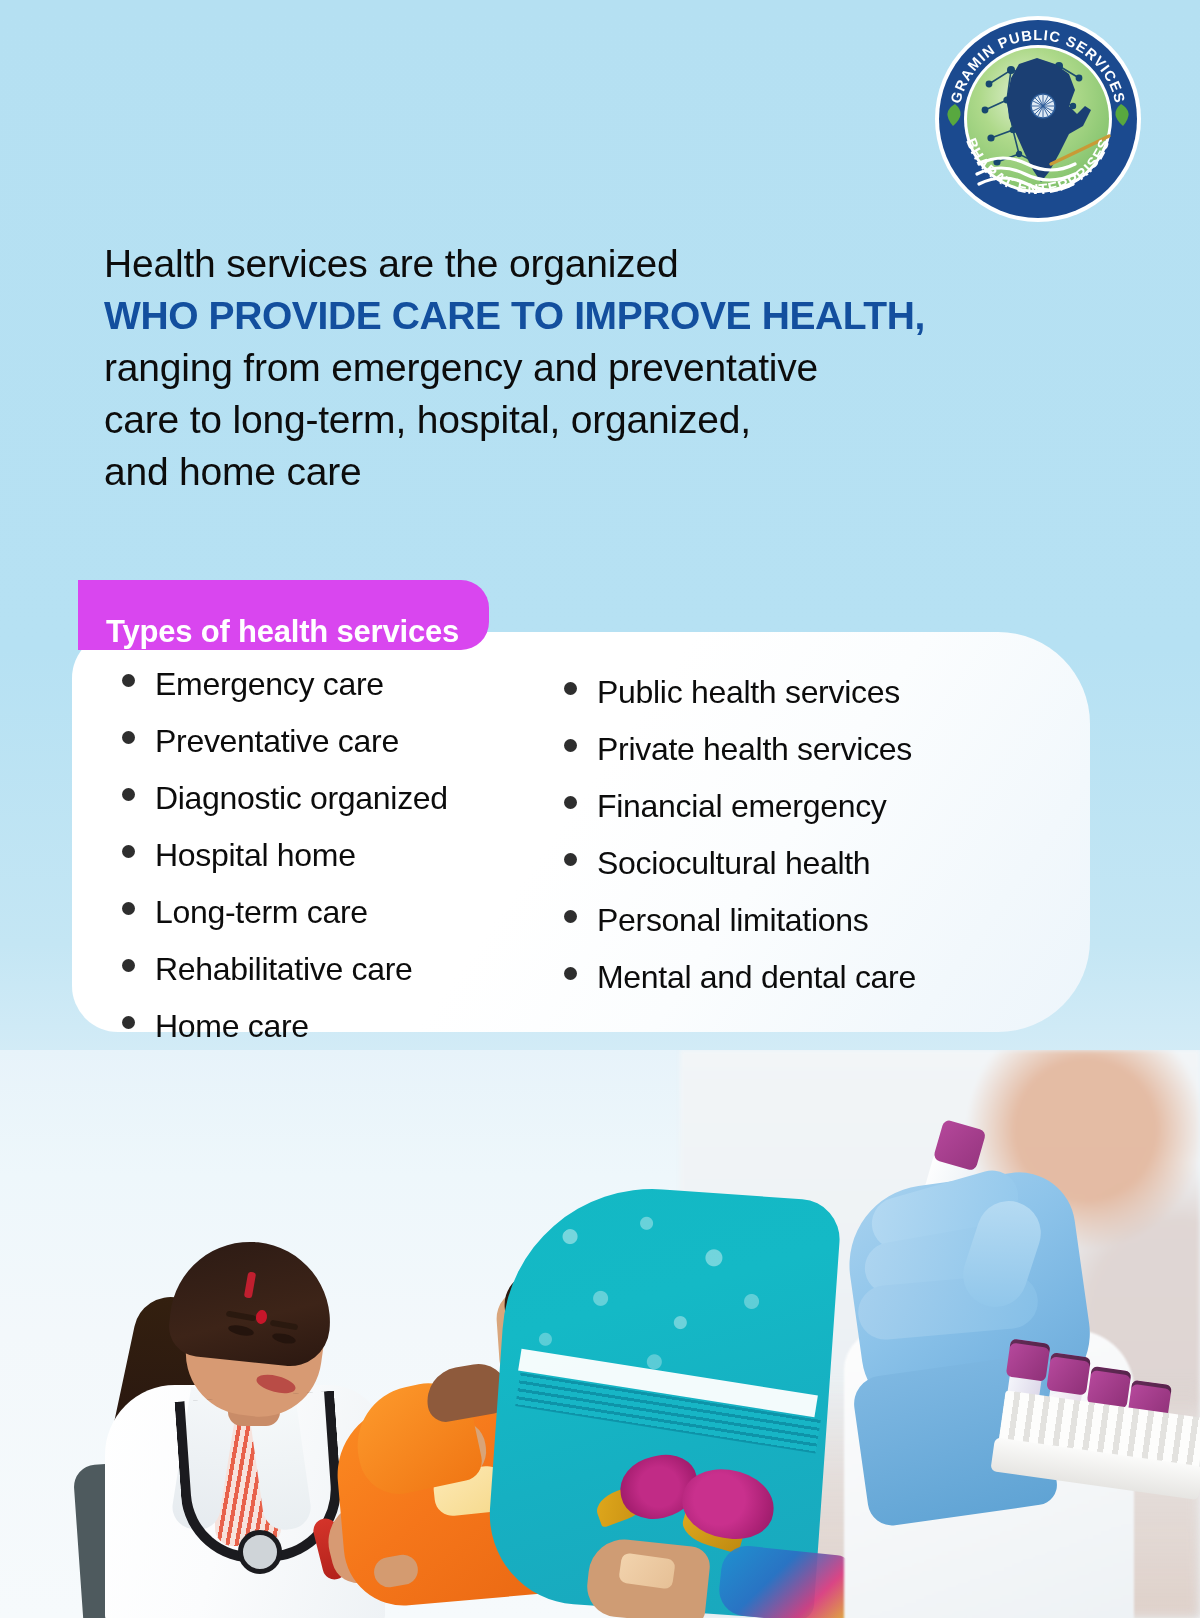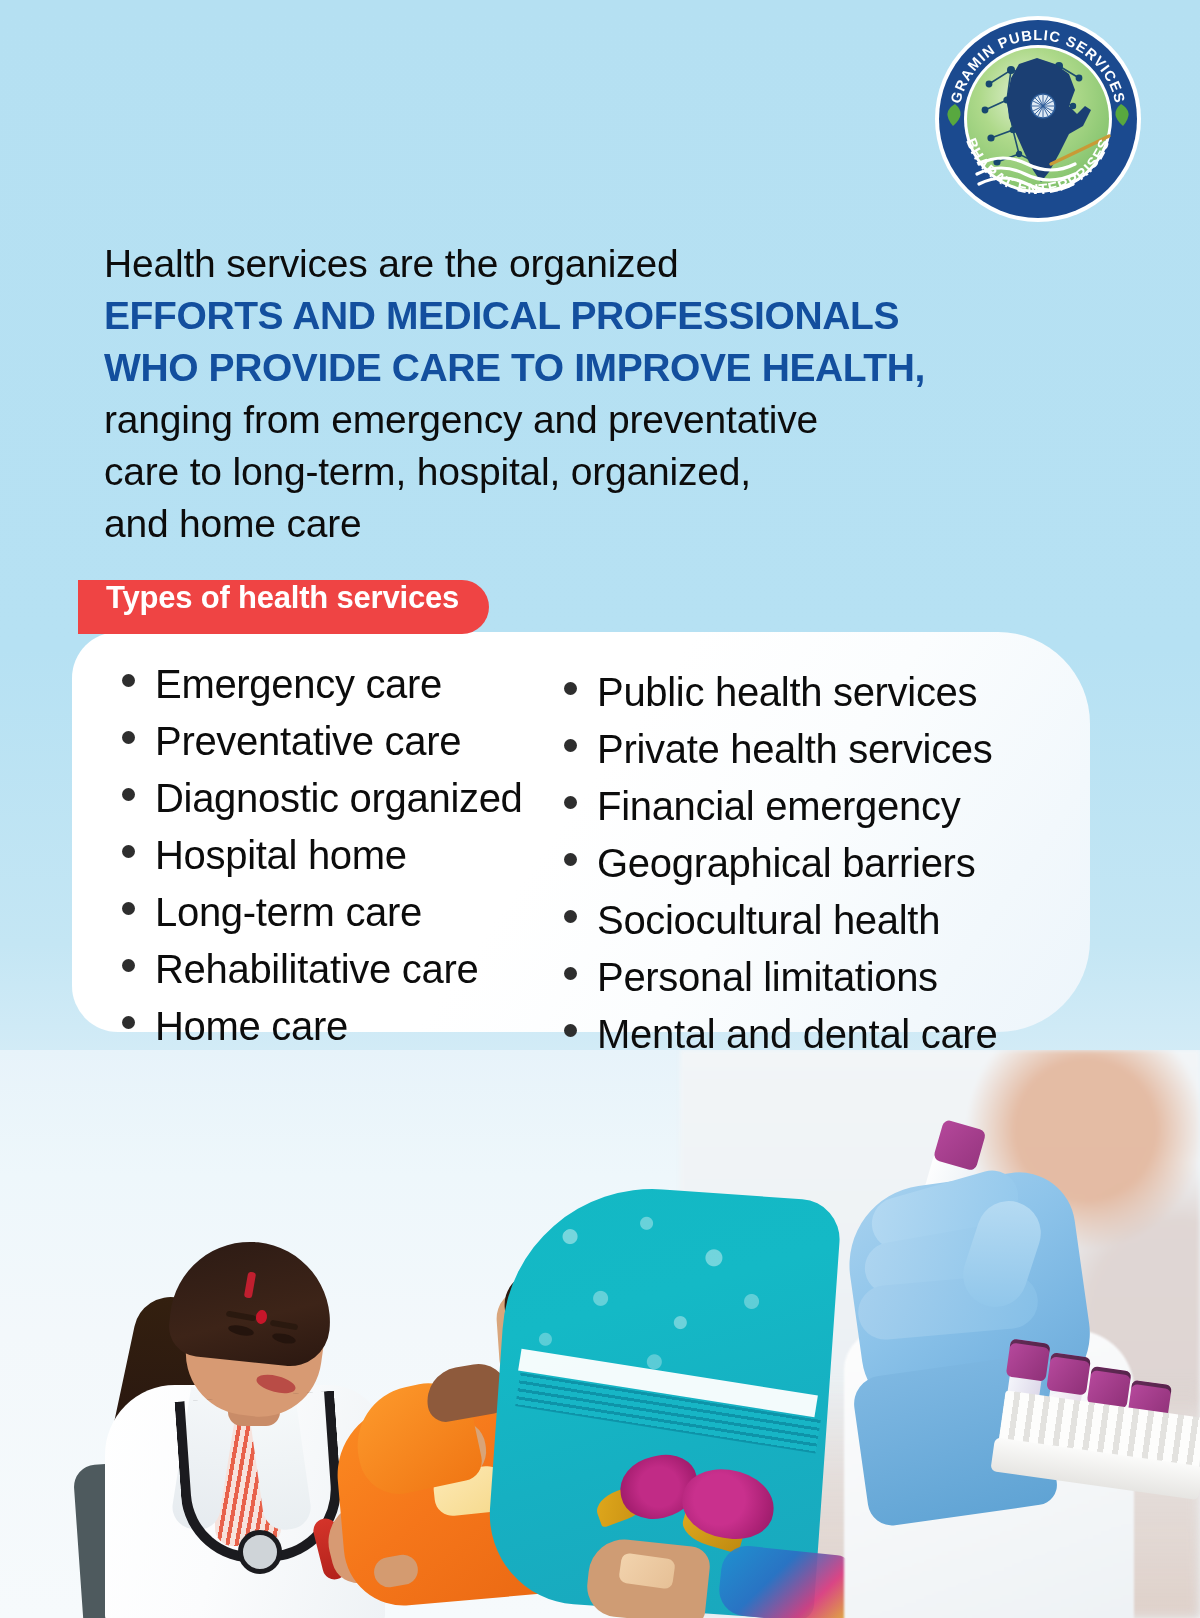--- a/index.html
+++ b/index.html
@@ -28,23 +28,23 @@
   .h-line{
     font-size:39px;line-height:52px;color:#0c0c0c;
     letter-spacing:-0.2px;font-weight:400;white-space:nowrap;
   }
   .h-line.em{
     color:#134f9e;font-weight:700;letter-spacing:-0.4px;
   }
 
   
   .banner{
-    position:absolute;left:78px;top:580px;height:54px;
-    background:#ef4444;border-radius:0 28px 28px 0;
-    display:flex;align-items:flex-start;padding:0 30px 0 28px;
+    position:absolute;left:78px;top:580px;height:70px;
+    background:#d946ef;border-radius:0 28px 28px 0;
+    display:flex;align-items:flex-end;padding:0 30px 0 28px;
     z-index:5;
   }
   .banner-text{
     color:#ffffff;font-size:31px;font-weight:700;letter-spacing:-0.2px;white-space:nowrap;
   }
 
   
   .card{
     position:absolute;left:72px;top:632px;width:1018px;height:400px;
     background:linear-gradient(125deg,#ffffff 0%,#ffffff 48%,#fbfdfe 66%,#f2f8fc 86%,#edf5fb 100%);
@@ -58,21 +58,21 @@
   .col-left{width:420px;padding-left:50px;}
   .col-right{width:520px;padding-left:22px;padding-top:8px;}
   .li{
     display:flex;align-items:flex-start;margin-bottom:8px;
   }
   .bullet{
     width:13px;height:13px;border-radius:50%;background:#2e2e2e;
     margin-top:14px;flex:0 0 auto;
   }
   .li-text{
-    margin-left:20px;font-size:40px;line-height:49px;color:#0c0c0c;
+    margin-left:20px;font-size:32px;line-height:49px;color:#0c0c0c;
     letter-spacing:-0.3px;white-space:nowrap;
   }
 
   
   .photo{
     position:absolute;left:0;top:1050px;width:1200px;height:568px;overflow:hidden;
   }
   .ph-bg{
     position:absolute;inset:0;
     background:linear-gradient(180deg,#e7f3fa 0%,#eef7fb 22%,#f3f8fb 50%,#f6fafc 100%);
@@ -429,21 +429,20 @@
         <textPath href="#arcTop" startOffset="50%" text-anchor="middle">GRAMIN PUBLIC SERVICES</textPath>
       </text>
       <text font-family="'Liberation Sans', sans-serif" font-size="14.5" font-weight="bold" fill="#ffffff" letter-spacing="1.4">
         <textPath href="#arcBot" startOffset="50%" text-anchor="middle">BHARAT ENTERPRISES</textPath>
       </text>
     </svg>
   </div>
 
   <div class="heading">
     <div class="h-line">Health services are the organized</div>
-    <div class="h-line em">EFFORTS AND MEDICAL PROFESSIONALS</div>
     <div class="h-line em">WHO PROVIDE CARE TO IMPROVE HEALTH,</div>
     <div class="h-line">ranging from emergency and preventative</div>
     <div class="h-line">care to long-term, hospital, organized,</div>
     <div class="h-line">and home care</div>
   </div>
 
   <div class="banner">
     <span class="banner-text">Types of health services</span>
   </div>
 
@@ -485,24 +484,20 @@
           <span class="bullet"></span>
           <span class="li-text">Public health services</span>
         </div>
         <div class="li">
           <span class="bullet"></span>
           <span class="li-text">Private health services</span>
         </div>
         <div class="li">
           <span class="bullet"></span>
           <span class="li-text">Financial emergency</span>
-        </div>
-        <div class="li">
-          <span class="bullet"></span>
-          <span class="li-text">Geographical barriers</span>
         </div>
         <div class="li">
           <span class="bullet"></span>
           <span class="li-text">Sociocultural health</span>
         </div>
         <div class="li">
           <span class="bullet"></span>
           <span class="li-text">Personal limitations</span>
         </div>
         <div class="li">

